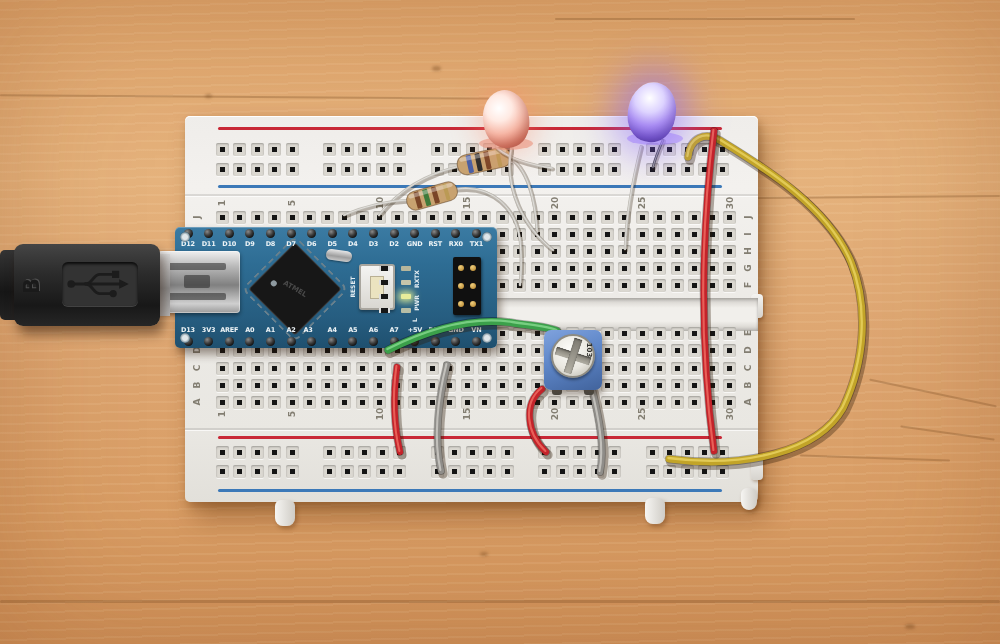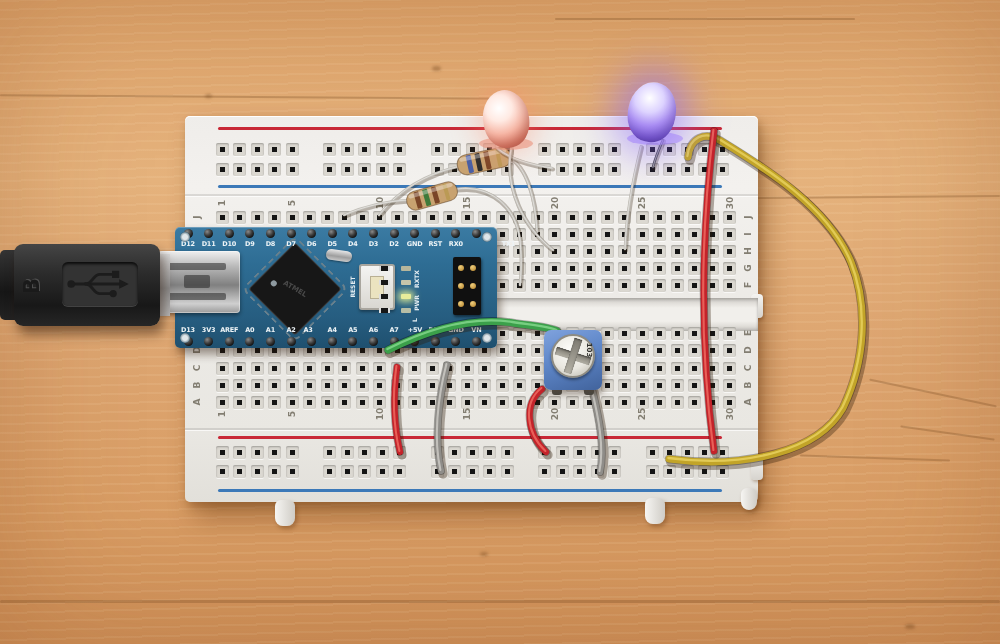--- a/index.html
+++ b/index.html
@@ -600,21 +600,21 @@
       <span class="pl" style="left: 198.4px; top: 13px;">D3</span>
       <div class="pin" style="left: 214.5px; top: 2px;"></div>
       <span class="pl" style="left: 219px; top: 13px;">D2</span>
       <div class="pin" style="left: 235.1px; top: 2px;"></div>
       <span class="pl" style="left: 239.6px; top: 13px;">GND</span>
       <div class="pin" style="left: 255.7px; top: 2px;"></div>
       <span class="pl" style="left: 260.2px; top: 13px;">RST</span>
       <div class="pin" style="left: 276.3px; top: 2px;"></div>
       <span class="pl" style="left: 280.8px; top: 13px;">RX0</span>
       <div class="pin" style="left: 296.9px; top: 2px;"></div>
-      <span class="pl" style="left: 301.4px; top: 13px; margin-left: 32px;">TX1</span>
+      <span class="pl" style="left: 301.4px; top: 13px;">TX1</span>
       <div class="pin" style="left: 8.5px; top: 110px;"></div>
       <span class="pl" style="left: 13px; top: 99px;">D13</span>
       <div class="pin" style="left: 29.1px; top: 110px;"></div>
       <span class="pl" style="left: 33.6px; top: 99px;">3V3</span>
       <div class="pin" style="left: 49.7px; top: 110px;"></div>
       <span class="pl" style="left: 54.2px; top: 99px; text-align: center;">AREF</span>
       <div class="pin" style="left: 70.3px; top: 110px;"></div>
       <span class="pl" style="left: 74.8px; top: 99px;">A0</span>
       <div class="pin" style="left: 90.9px; top: 110px;"></div>
       <span class="pl" style="left: 95.4px; top: 99px;">A1</span>

